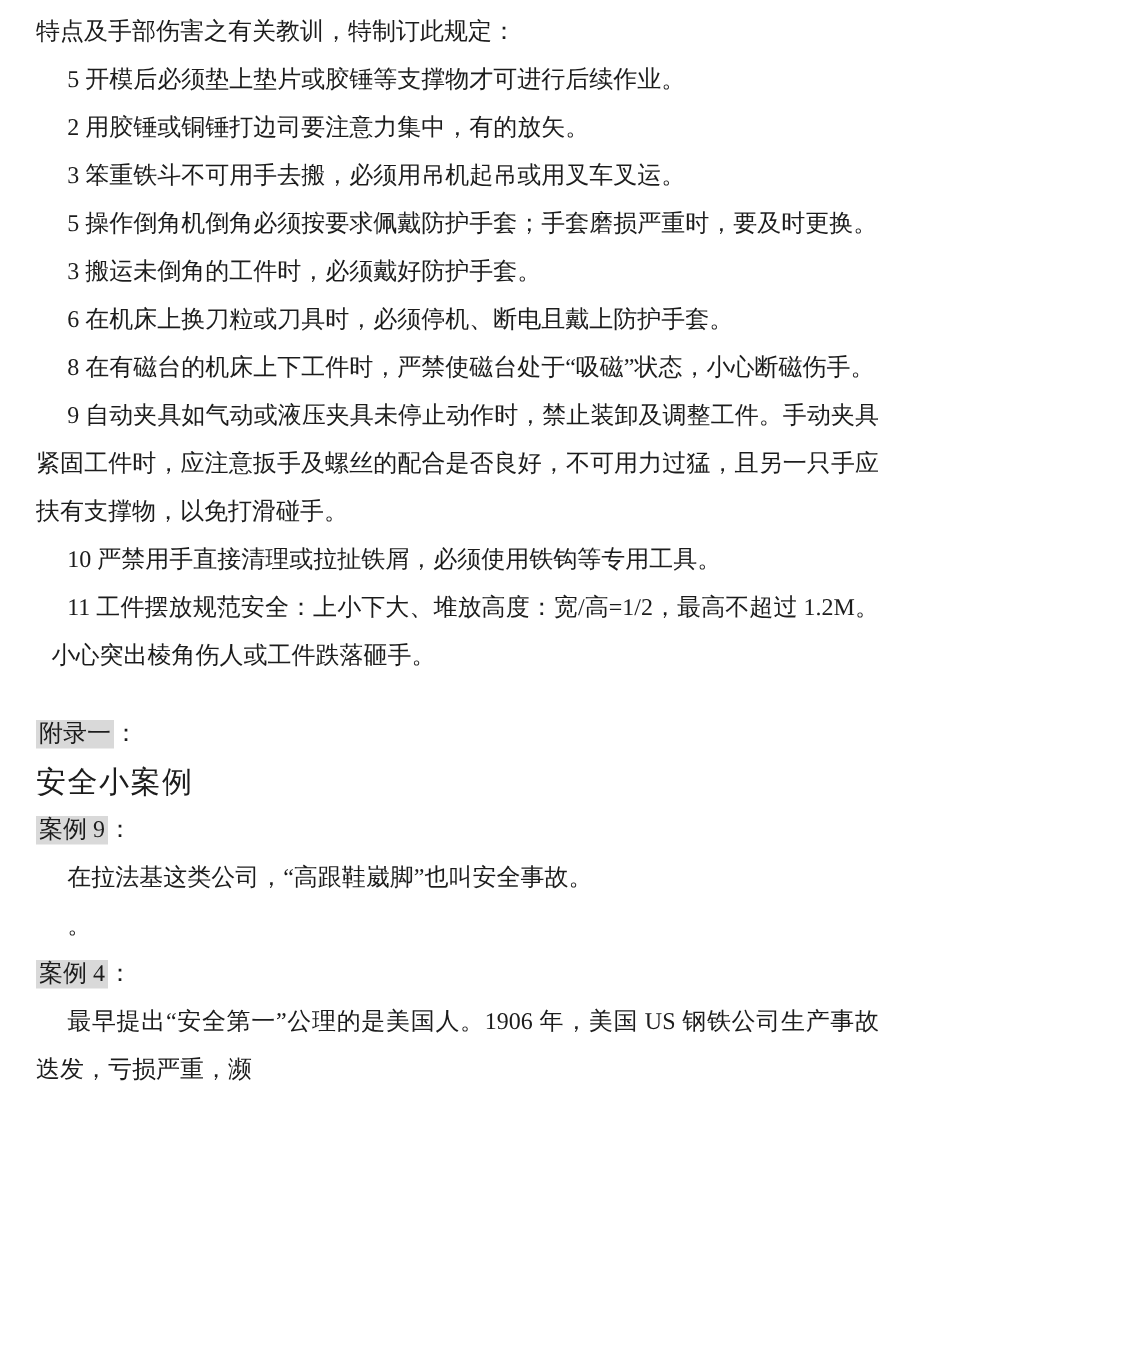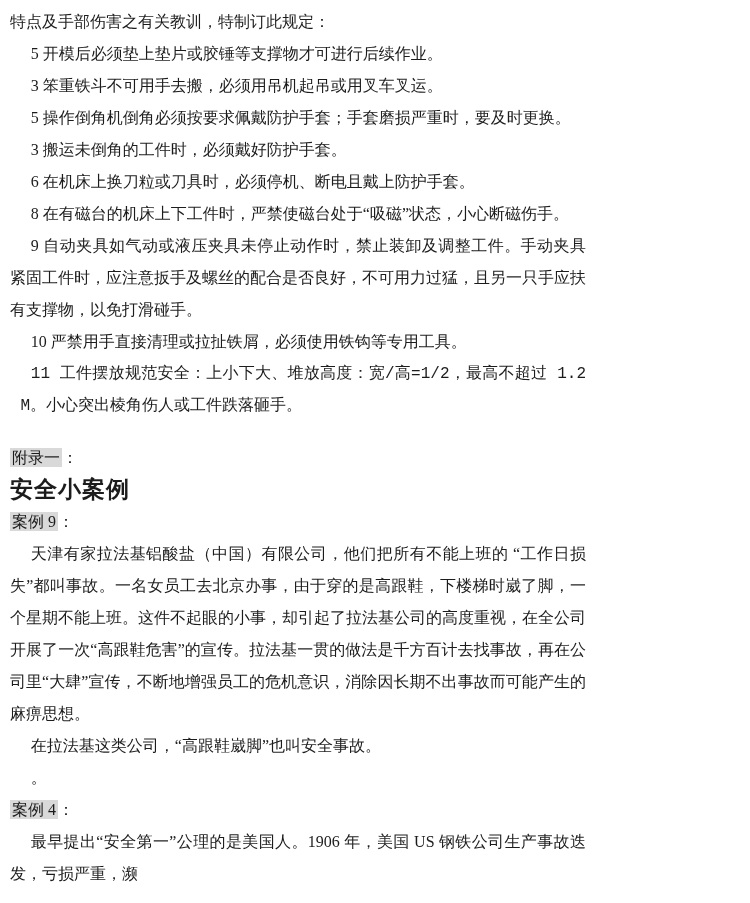--- a/index.html
+++ b/index.html
@@ -4,78 +4,78 @@
 <style>
   :root{
     --hl:#d9d9d9;
     --ink:#1c1c1c;
   }
   html,body{margin:0;padding:0;background:#ffffff;}
   .page{
     width:598px;
     height:903px;
     box-sizing:border-box;
-    padding:6px 12px 0 10px;
+    padding:6px 12px 0 24px;
     background:#ffffff;
     font-family:"Liberation Serif","DejaVu Serif",serif;
     font-size:16px;
     color:var(--ink);
     overflow:hidden;
   }
   .page p{
     margin:0;
     line-height:32px;
     text-align:justify;
     text-align-last:left;
     word-break:break-all;
   }
   .intro{text-indent:0;}
   .rule{text-indent:1.3em;}
   
-  .rule-wrap{padding-left:0.65em;text-indent:0.65em;font-family:Liberation Mono, monospace;}
+  .rule-wrap{padding-left:0.65em;text-indent:0.65em;}
   .spacer{height:20px;}
   .label-line{text-indent:0;line-height:32px;}
   .hl{background:var(--hl);padding:1px 2px;}
   .title{
-    font-size:23px;
-    font-weight:700;
+    font-size:20px;
+    font-weight:400;
     text-align:center;
     margin:6px 0;
     line-height:40px;
     letter-spacing:1px;
   }
   .para{text-indent:1.3em;line-height:30px;}
   .case-head{margin-top:2px;}
 </style>
 </head>
 <body>
 
 <div class="page">
 
   <p class="intro">特点及手部伤害之有关教训，特制订此规定：</p>
 
   <p class="rule">5 开模后必须垫上垫片或胶锤等支撑物才可进行后续作业。</p>
+  <p class="rule">2 用胶锤或铜锤打边司要注意力集中，有的放矢。</p>
   <p class="rule">3 笨重铁斗不可用手去搬，必须用吊机起吊或用叉车叉运。</p>
   <p class="rule">5 操作倒角机倒角必须按要求佩戴防护手套；手套磨损严重时，要及时更换。</p>
   <p class="rule">3 搬运未倒角的工件时，必须戴好防护手套。</p>
   <p class="rule">6 在机床上换刀粒或刀具时，必须停机、断电且戴上防护手套。</p>
   <p class="rule">8 在有磁台的机床上下工件时，严禁使磁台处于“吸磁”状态，小心断磁伤手。</p>
   <p class="rule">9 自动夹具如气动或液压夹具未停止动作时，禁止装卸及调整工件。手动夹具紧固工件时，应注意扳手及螺丝的配合是否良好，不可用力过猛，且另一只手应扶有支撑物，以免打滑碰手。</p>
   <p class="rule">10 严禁用手直接清理或拉扯铁屑，必须使用铁钩等专用工具。</p>
   <p class="rule rule-wrap">11 工件摆放规范安全：上小下大、堆放高度：宽/高=1/2，最高不超过 1.2M。小心突出棱角伤人或工件跌落砸手。</p>
 
   <div class="spacer"></div>
 
   <p class="label-line"><span class="hl">附录一</span><span>：</span></p>
 
   <p class="title">安全小案例</p>
 
   <p class="label-line case-head"><span class="hl">案例 9</span><span>：</span></p>
 
-  <p class="para">天津有家拉法基铝酸盐（中国）有限公司，他们把所有不能上班的 “工作日损失”都叫事故。一名女员工去北京办事，由于穿的是高跟鞋，下楼梯时崴了脚，一个星期不能上班。这件不起眼的小事，却引起了拉法基公司的高度重视，在全公司开展了一次“高跟鞋危害”的宣传。拉法基一贯的做法是千方百计去找事故，再在公司里“大肆”宣传，不断地增强员工的危机意识，消除因长期不出事故而可能产生的麻痹思想。</p>
   <p class="para">在拉法基这类公司，“高跟鞋崴脚”也叫安全事故。</p>
   <p class="para">。</p>
 
   <p class="label-line case-head"><span class="hl">案例 4</span><span>：</span></p>
 
   <p class="para">最早提出“安全第一”公理的是美国人。1906 年，美国 US 钢铁公司生产事故迭发，亏损严重，濒</p>
 
 </div>
 
 </body></html>

